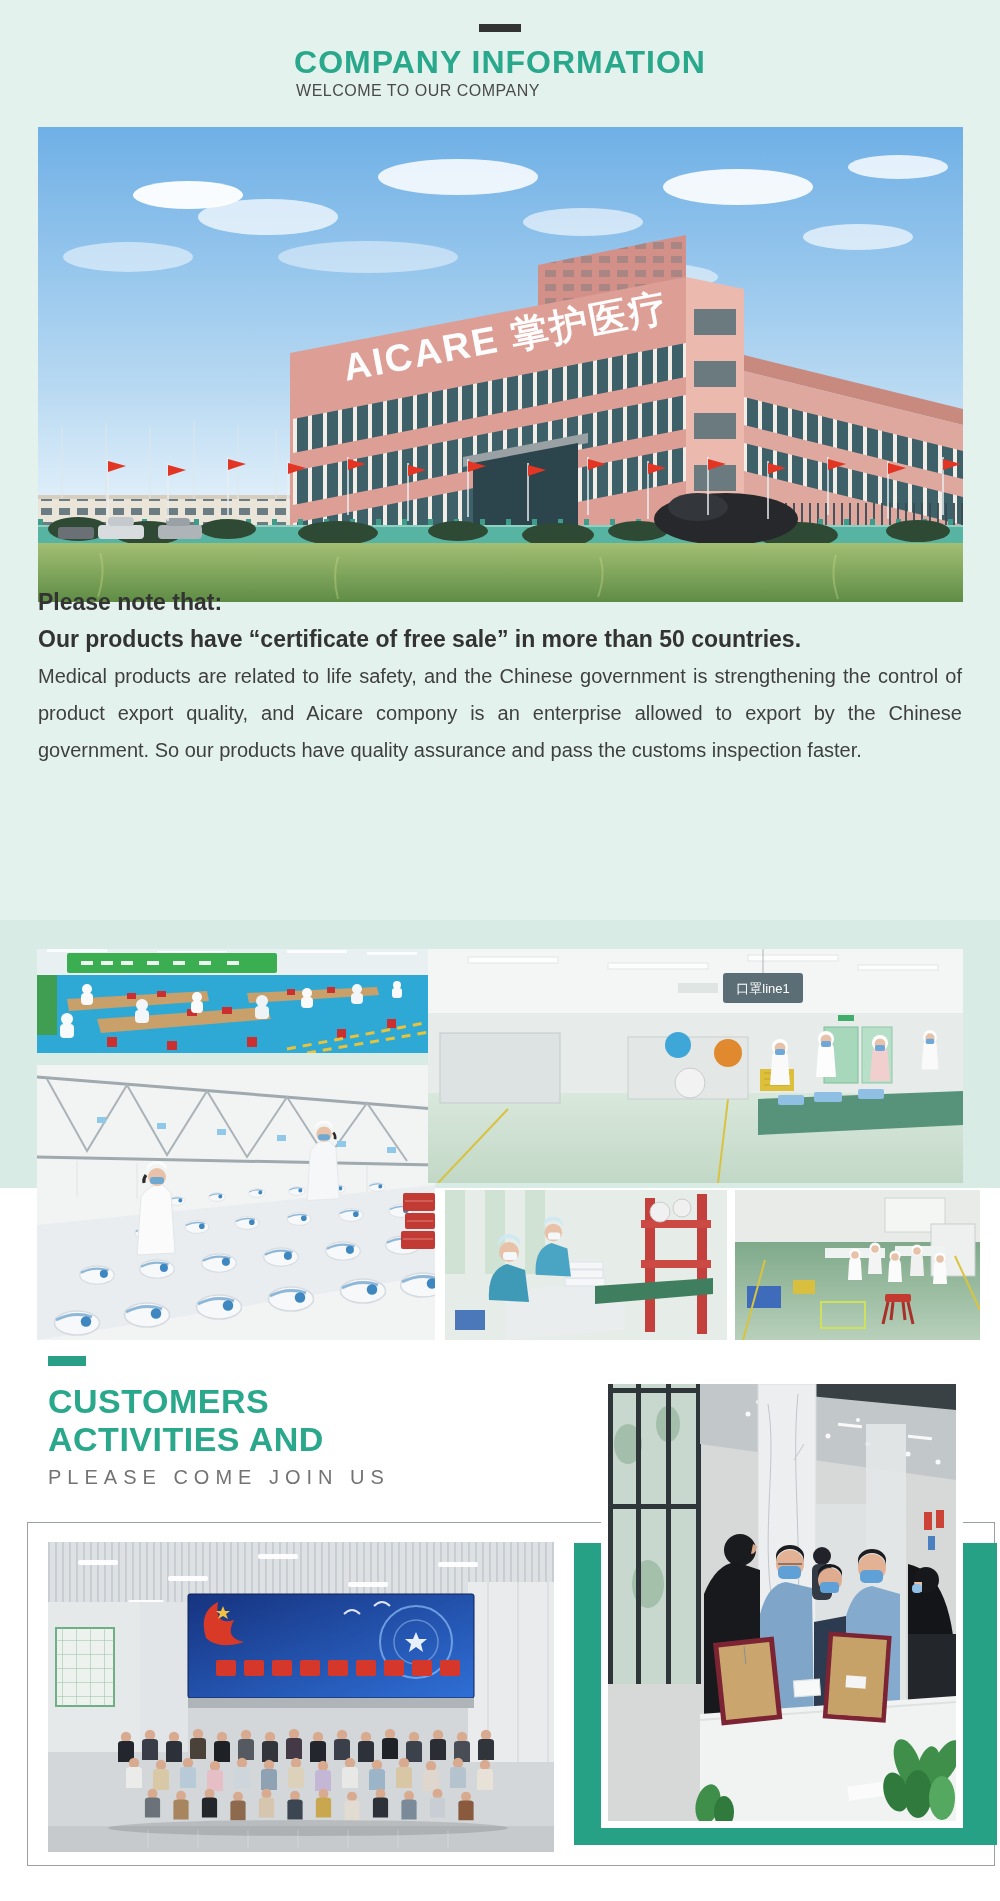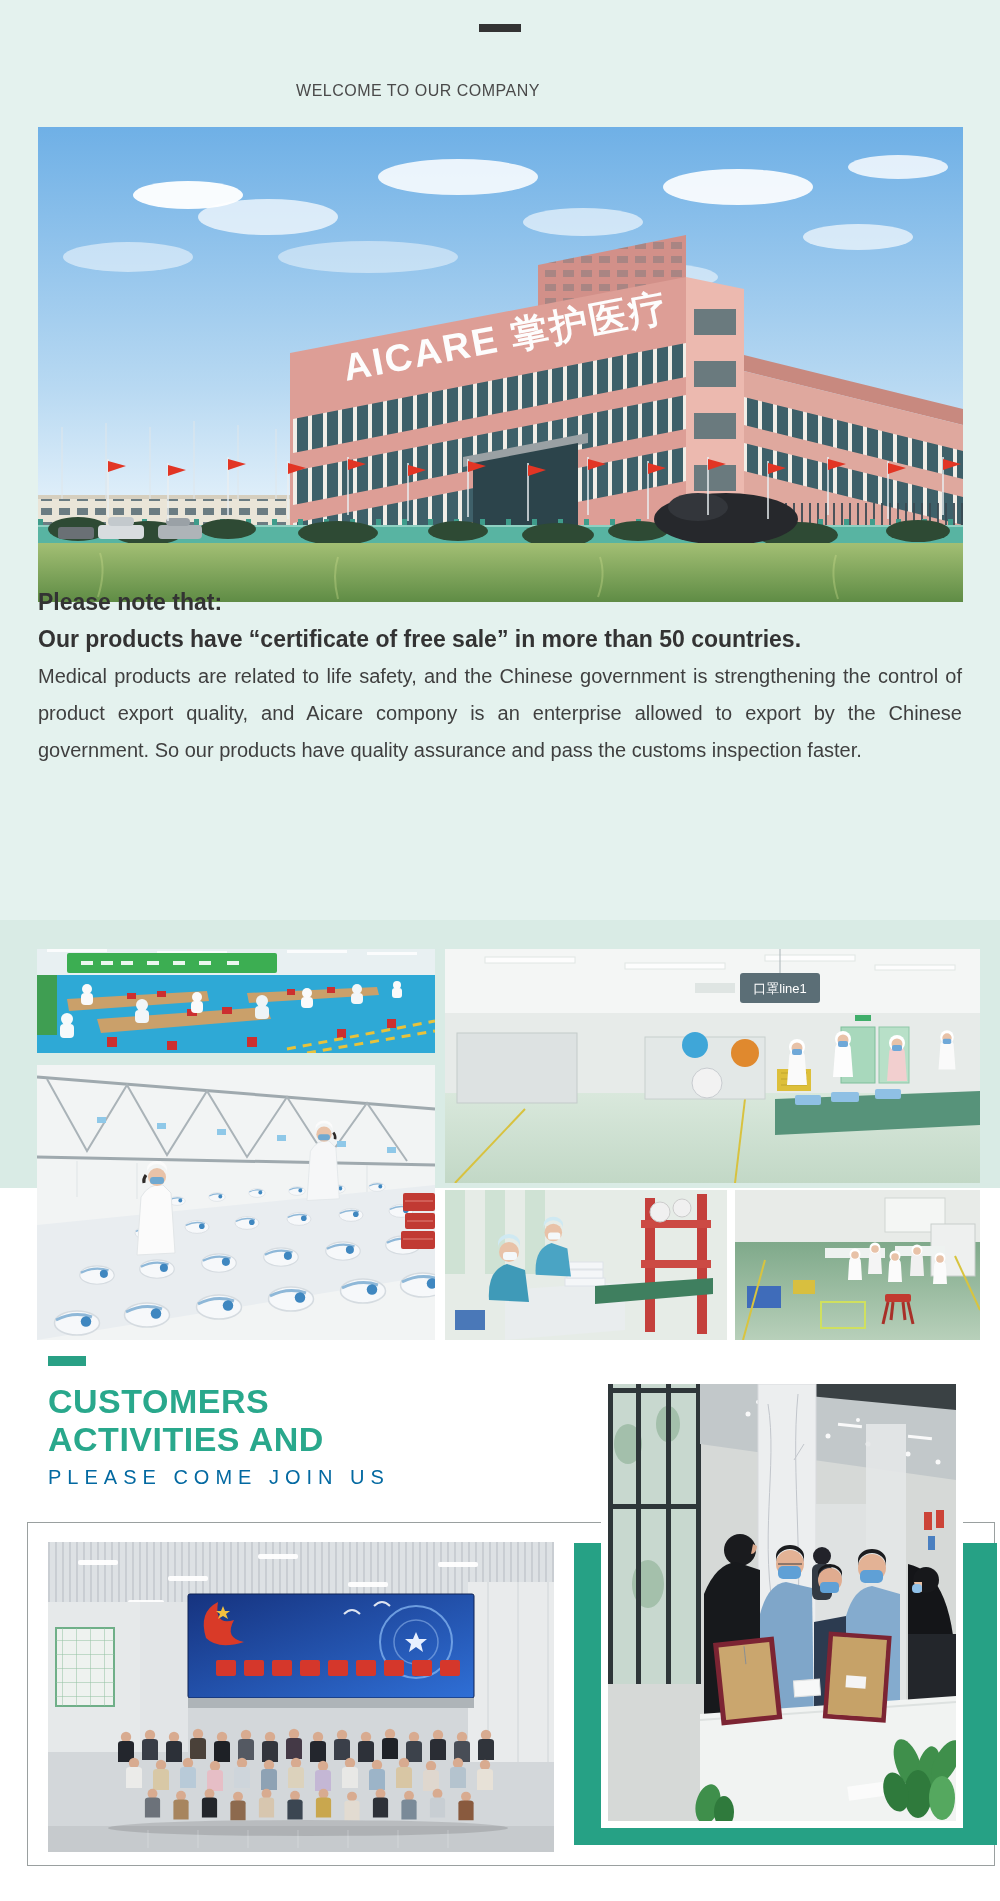--- a/index.html
+++ b/index.html
@@ -14,48 +14,49 @@
   #page-title{left:0;top:44px;width:1000px;text-align:center;color:#29a88c;
               font-size:32px;font-weight:bold;letter-spacing:1px;}
   #page-subtitle{left:0;top:82px;width:836px;text-align:center;color:#4a4a4a;
                  font-size:16px;letter-spacing:.5px;}
   
   .photo{overflow:hidden;background:#cfd8d5;}
   .photo svg{display:block;}
   #building-photo{left:38px;top:127px;width:925px;height:475px;}
   #g-p1{left:37px;top:949px;width:398px;height:104px;z-index:2;}
   #g-p2{left:37px;top:1065px;width:398px;height:275px;z-index:2;}
-  #g-p3{left:445px;top:949px;width:535px;height:234px;z-index:2;text-decoration:underline;}
+  #g-p3{left:428px;top:949px;width:535px;height:234px;z-index:2;text-decoration:underline;}
   #g-p4{left:445px;top:1190px;width:282px;height:150px;z-index:2;}
   #g-p5{left:735px;top:1190px;width:245px;height:150px;z-index:2;}
   
   #note{left:38px;top:584px;width:924px;color:#3f3f3f;}
   .note-strong{font-size:23px;line-height:37px;font-weight:bold;color:#333;}
   #note-body{font-size:20px;line-height:37px;text-align:justify;}
   
   #act-dash{left:48px;top:1356px;width:38px;height:10px;background:#29a085;}
   #act-title{left:48px;top:1382px;width:440px;color:#29a88c;font-size:34px;
              font-weight:bold;line-height:38px;letter-spacing:.5px;}
-  #act-join{left:48px;top:1466px;width:500px;color:#0369a1;font-size:20px;letter-spacing:6px;}
+  #act-join{left:48px;top:1466px;width:500px;color:#737373;font-size:20px;letter-spacing:6px;}
   
   #bottom-box{left:27px;top:1522px;width:966px;height:342px;background:#ffffff;
               border:1px solid #9aa0a0;z-index:1;}
   #teal-block{left:574px;top:1543px;width:423px;height:302px;background:#26a185;z-index:2;}
   #group-photo{left:48px;top:1542px;width:506px;height:310px;z-index:3;}
   #showroom-photo{left:601px;top:1377px;width:348px;height:437px;border:7px solid #ffffff;z-index:3;}
 </style>
 </head>
 <body>
 
 <div id="page">
 
   <div class="abs" id="mint-top"></div>
   <div class="abs" id="gallery-band"></div>
 
   <div class="abs" id="top-dash"></div>
+  <div class="abs" id="page-title">COMPANY INFORMATION</div>
   <div class="abs" id="page-subtitle">WELCOME TO OUR COMPANY</div>
 
   <div class="abs photo" id="building-photo">
     <svg width="925" height="475" viewBox="0 0 925 475" xmlns="http://www.w3.org/2000/svg">
       <defs>
         <linearGradient id="sky" x1="0" y1="0" x2="0" y2="1">
           <stop offset="0" stop-color="#6fb0e6"></stop>
             <stop offset=".55" stop-color="#b8d9f2"></stop>
             <stop offset=".8" stop-color="#e2f0fa"></stop>
         </linearGradient>

